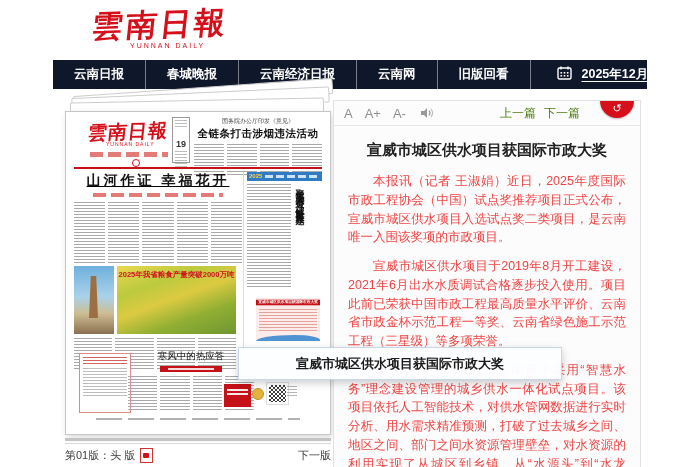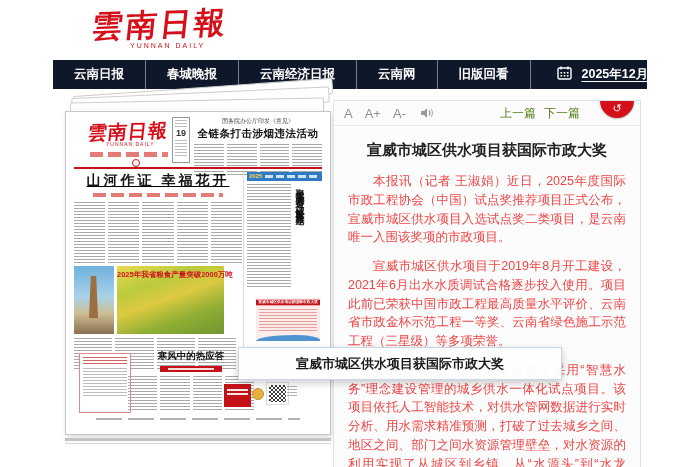--- a/index.html
+++ b/index.html
@@ -36,21 +36,21 @@
   .sim-pink{background-image:repeating-linear-gradient(to bottom,#e7a19b 0,#e7a19b 1px,transparent 1px,transparent 3px);}
   .cols{display:flex;gap:3px;}
   .cols>div{flex:1;}
   .p-logo{left:22px;top:7px;font-family:"DejaVu Serif",serif;font-weight:bold;font-size:19px;
           color:#d6101b;letter-spacing:1px;transform:skewX(-8deg) rotate(-2deg);white-space:nowrap;}
   .p-logo-sub{left:40px;top:29px;font-size:5px;color:#d6101b;letter-spacing:1px;}
   .p-slogan{left:24px;top:40px;width:78px;height:5px;}
   .p-seal{left:66px;top:47px;width:6px;height:6px;border:1px solid #d6101b;border-radius:50%;}
   .p-datebox{left:106px;top:5px;width:16px;height:44px;border:1px solid #9a9a9a;font-size:8px;
              color:#333;text-align:center;}
-  .p-datebox .day{font-weight:bold;font-size:9px;margin-top:0;}
+  .p-datebox .day{font-weight:bold;font-size:9px;margin-top:11px;}
   .p-datebox .mini{height:8px;margin:2px 2px 0;}
   .p-topstory{left:128px;top:5px;width:128px;}
   .p-kicker{font-size:6px;color:#444;text-align:center;white-space:nowrap;overflow:hidden;}
   .p-headline1{font-size:10.5px;font-weight:bold;color:#111;text-align:center;white-space:nowrap;
                letter-spacing:.5px;margin-top:1px;}
   .p-top-cols{margin-top:3px;height:32px;}
   .p-rule{left:8px;top:55px;width:248px;height:2px;background:#c41218;}
   .p-lead{left:8px;top:60px;width:168px;text-decoration:underline;}
   .p-headline2{font-size:14px;font-weight:bold;color:#151515;text-align:center;letter-spacing:3px;
                white-space:nowrap;}
@@ -68,21 +68,21 @@
   .p-pink-title{height:9px;background:#c41218;color:#fff;font-size:6px;line-height:9px;
                 white-space:nowrap;transform:scale(.62);transform-origin:left center;width:162%;
                 text-align:center;font-weight:bold;}
   .p-pink-body{margin:2px 3px;height:24px;}
   .p-wave{position:absolute;bottom:0;left:0;right:0;height:6px;background:#4f93d2;
           border-radius:60% 40% 0 0/100% 80% 0 0;}
   .p-redbox-l{left:13px;top:241px;width:44px;height:52px;border:1px solid #dd8a86;background:#fff;padding:3px;}
   .p-redbox-l .t{height:8px;background-image:repeating-linear-gradient(to bottom,#d6645e 0,#d6645e 1px,transparent 1px,transparent 3px);}
   .p-redbox-l .b{height:30px;margin-top:3px;}
   .p-bottom{left:62px;top:238px;width:126px;}
-  .p-headline3{font-size:9.5px;font-weight:bold;color:#111;text-align:center;white-space:nowrap;}
+  .p-headline3{font-size:9.5px;font-weight:normal;color:#111;text-align:center;white-space:nowrap;}
   .p-redbar{width:62px;height:6px;background:#c41218;margin:3px auto 0;display:flex;align-items:center;justify-content:center;}
   .p-redbar i{display:block;width:46px;height:2px;background:rgba(255,255,255,.85);}
   .p-bottom-cols{margin-top:4px;height:36px;}
   .p-redsq{left:158px;top:272px;width:23px;height:17px;background:#c41218;padding:3px 2px;}
   .p-redsq i{display:block;height:2px;background:rgba(255,255,255,.9);margin:2px 1px;}
   .p-gold{left:186px;top:276px;width:10px;height:10px;border-radius:50%;background:#e3b33c;border:1px solid #c2902a;}
   .p-qr{left:201px;top:271px;width:17px;height:17px;border:2px solid #fff;outline:1px solid #ddd;
         background:repeating-conic-gradient(#3c3c3c 0% 25%,#fff 0% 50%);background-size:4px 4px;}
   .p-qr-label{left:221px;top:274px;width:10px;height:12px;background-image:repeating-linear-gradient(to bottom,#b5b5b5 0,#b5b5b5 1px,transparent 1px,transparent 3px);}
   .p-footline{left:30px;top:306px;width:204px;height:2px;
@@ -116,21 +116,21 @@
   
   .tooltip{left:238px;top:347px;width:322px;height:31px;background:rgba(253,254,255,.97);
            border:1px solid #c9d7e8;box-shadow:0 3px 8px rgba(0,0,0,.2);display:flex;align-items:center;
            justify-content:center;font-size:13px;font-weight:bold;color:#1a1a1a;z-index:50;}
 
   
   .tower-photo{left:8px;top:154px;width:40px;height:68px;
     background:linear-gradient(to bottom,#6fb0dd 0%,#a9d2ea 45%,#cdbd93 70%,#8a7050 100%);}
   .tower{position:absolute;left:15px;top:10px;width:9px;height:42px;background:#9b6f42;
          clip-path:polygon(20% 0,80% 0,100% 100%,0 100%);}
-  .terrace-photo{left:51px;top:154px;width:107px;height:68px;
+  .terrace-photo{left:51px;top:154px;width:119px;height:68px;
     background:linear-gradient(160deg,#ead94e 0%,#bcca3e 28%,#dcca41 48%,#8fae33 72%,#6f9630 100%);}
   .terrace-title{position:absolute;left:0;right:0;top:4px;text-align:center;color:#cf1322;
                  font-weight:bold;font-size:7.5px;white-space:nowrap;}
   .underphoto{left:8px;top:226px;width:162px;height:32px;}
 </style>
 </head>
 <body>
 
 <div id="stage">
 
@@ -257,20 +257,27 @@
         <i></i>
       </div>
     <div class="abs p-gold"></div>
     <div class="abs p-qr"></div>
     <div class="abs p-qr-label"></div>
     <div class="abs p-footline"></div>
   </div>
 
   <div class="abs paper-rule1"></div>
   <div class="abs paper-rule2"></div>
+  <div class="abs edition-bar">
+    <span class="edition-left">
+      <span>第01版：头 版</span>
+      <span class="pdf-icon"></span>
+    </span>
+    <span>下一版</span>
+  </div>
 
   <div class="abs panel">
     <div class="toolbar">
       <span class="fbtn">A</span>
       <span class="fbtn">A+</span>
       <span class="fbtn">A-</span>
       <span class="speaker">
         <svg width="14" height="12" viewBox="0 0 14 12">
           <polygon points="1,4 4,4 7,1 7,11 4,8 1,8" fill="#9a9a9a"></polygon>
           <path d="M9 3.5 q2 2.5 0 5" fill="none" stroke="#9a9a9a" stroke-width="1.2"></path>

